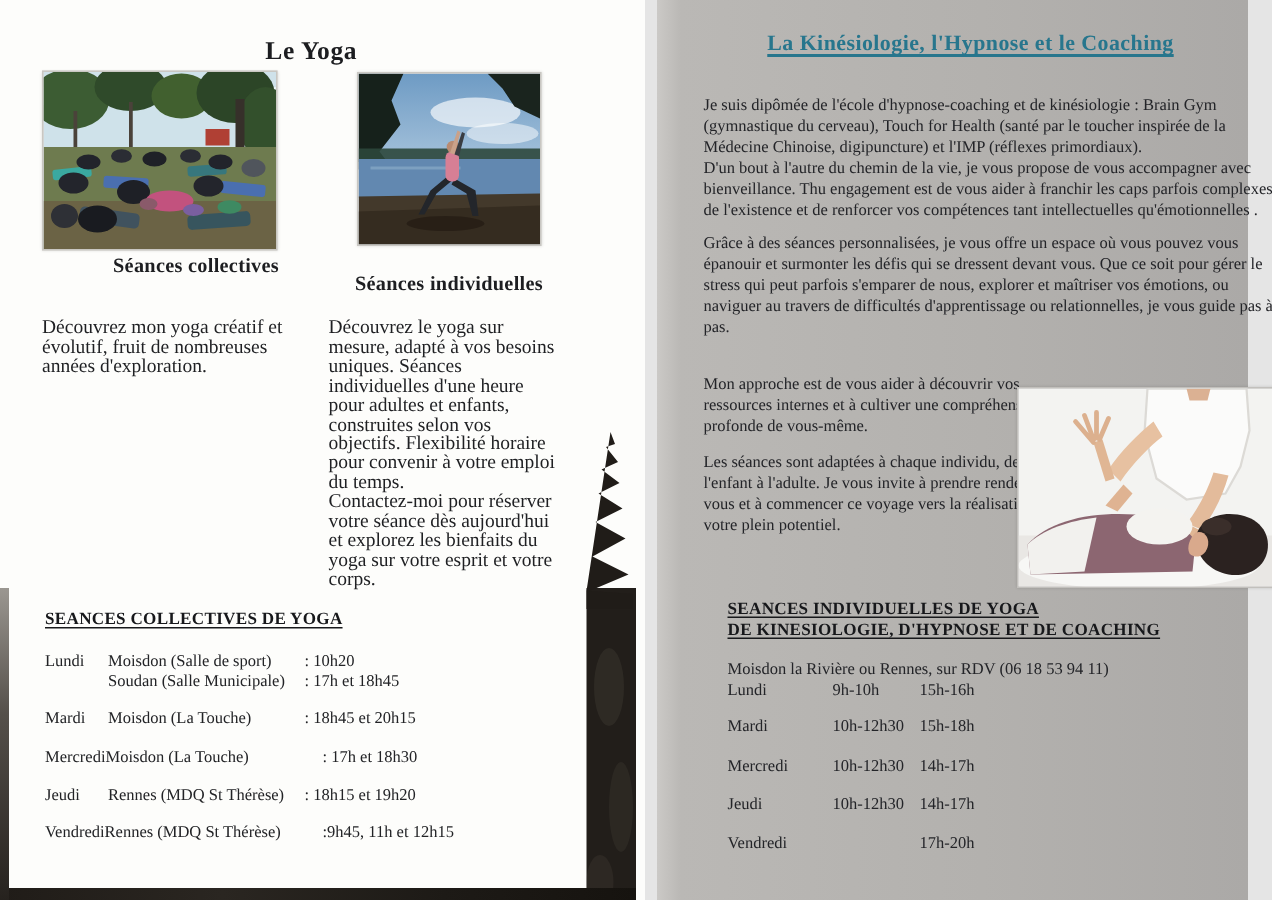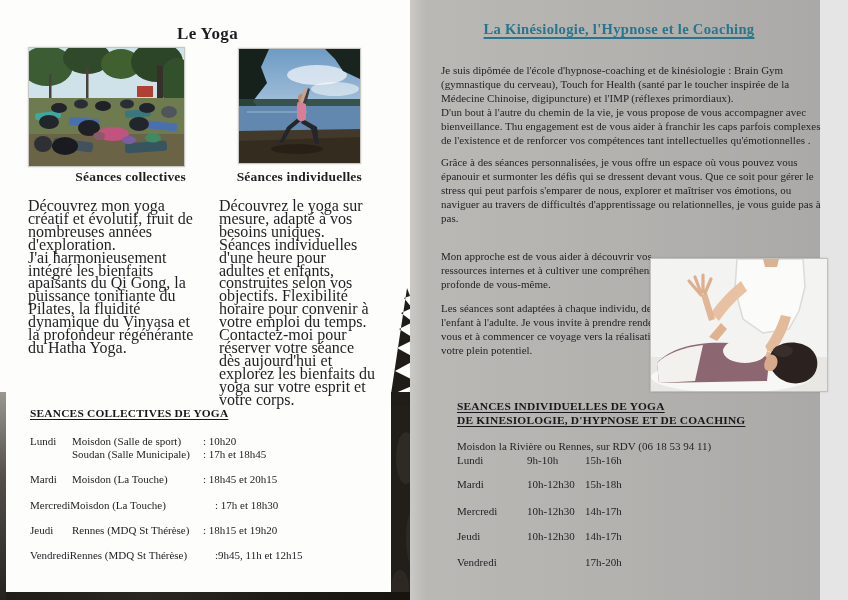--- a/index.html
+++ b/index.html
@@ -12,42 +12,42 @@
   
   .page-left{position:absolute;left:0;top:0;width:430px;height:600px;background:#fdfdfb;}
   .lp-title{position:absolute;left:0;top:13px;width:415px;text-align:center;
     font-size:17px;font-weight:700;letter-spacing:.4px;color:#1c1d20;}
   .photo{position:absolute;border:1px solid #c9c7c2;box-shadow:0 0 2px rgba(0,0,0,.15);overflow:hidden;background:#ddd;}
   .photo svg{display:block;}
   .photo-group{left:28px;top:47px;width:155px;height:118px;}
   .photo-solo{left:238px;top:48px;width:121px;height:114px;}
   .caption{position:absolute;top:169px;font-size:13.5px;font-weight:600;color:#1d1e21;text-align:right;letter-spacing:.2px;}
   .cap1{left:24px;width:162px;}
-  .cap2{left:212px;width:150px;}
-  .lp-col{position:absolute;top:200px;font-size:16px;line-height:12.9px;color:#1f2023;}
+  .cap2{left:212px;width:150px;margin-top:12px;}
+  .lp-col{position:absolute;top:212px;font-size:13px;line-height:12.9px;color:#1f2023;}
   .lp-col p{margin:0;}
   .col1{left:28px;width:176px;}
   .col2{left:219px;width:156px;}
   .lp-sched{position:absolute;left:30px;top:407px;width:370px;font-size:11px;line-height:13px;}
   .sched-head{font-weight:700;text-decoration:underline;text-underline-offset:2px;
     font-size:11.4px;color:#17181b;margin:0 0 15px 0;letter-spacing:.2px;}
   .srow{display:grid;grid-template-columns:42px 131px 1fr;white-space:nowrap;}
   .srow.combined{grid-template-columns:173px 1fr;gap:12px;}
   .srow .dayloc span{display:inline;}
   .srow .gap1{display:inline-block;width:4px;}
   .mt12{margin-top:12px;} .mt13{margin-top:13px;}
   
   .edge-bottom{position:absolute;left:0;top:592px;width:424px;height:8px;
     background:linear-gradient(90deg,#201c18 0%,#2a2621 35%,#1d1a16 70%,#16130f 100%);}
   .edge-left{position:absolute;left:0;top:392px;width:6px;height:208px;
     background:linear-gradient(180deg,#9b9791 0%,#55504a 40%,#26221e 100%);}
   .tree-band{position:absolute;left:386px;top:288px;width:38px;height:312px;}
   
-  .page-right{position:absolute;left:410px;top:0;width:394px;height:600px;
-    background:linear-gradient(90deg,#cbc9c6 0px,#bab8b5 16px,#b3b1ae 55%,#aba9a7 100%);padding-left:16px;}
+  .page-right{position:absolute;left:438px;top:0;width:394px;height:600px;
+    background:linear-gradient(90deg,#cbc9c6 0px,#bab8b5 16px,#b3b1ae 55%,#aba9a7 100%);}
   .rp-title{position:absolute;left:0;top:11px;width:418px;text-align:center;
     font-size:14.6px;font-weight:700;letter-spacing:.3px;color:#27768d;
     text-decoration:underline;text-underline-offset:3px;text-decoration-thickness:1.5px;}
   .rp-paras{position:absolute;left:31px;top:63px;width:382px;font-size:11px;line-height:14px;color:#232428;}
   .rp-paras p{margin:0;}
   .rp-paras .pgap{margin-top:8px;}
   .rp-media-text{position:absolute;left:31px;top:249px;width:235px;font-size:11px;line-height:14px;color:#232428;}
   .rp-media-text p{margin:0;}
   .rp-media-text .pgap{margin-top:10px;}
   .photo-kine{left:240px;top:258px;width:176px;height:132px;border:1px solid #c2c0bc;}
@@ -133,21 +133,20 @@
         <path d="M61,53 L66,38 L68,39 L64,54 Z" fill="#caa189"></path>
         <path d="M64,54 L69,39 L71,40 L67,55 Z" fill="#3a3d42"></path>
       </svg>
     </div>
 
     <div class="caption cap1">Séances collectives</div>
     <div class="caption cap2">Séances individuelles</div>
 
     <div class="lp-col col1">
       <p>Découvrez mon yoga créatif et évolutif, fruit de nombreuses années d'exploration.</p>
-      <p>J'ai harmonieusement intégré les bienfaits apaisants du Qi Gong, la puissance tonifiante du Pilates, la fluidité dynamique du Vinyasa et la profondeur régénérante du Hatha Yoga.</p>
     </div>
 
     <div class="lp-col col2">
       <p>Découvrez le yoga sur mesure, adapté à vos besoins uniques. Séances individuelles d'une heure pour adultes et enfants, construites selon vos objectifs. Flexibilité horaire pour convenir à votre emploi du temps.</p>
       <p>Contactez-moi pour réserver votre séance dès aujourd'hui et explorez les bienfaits du yoga sur votre esprit et votre corps.</p>
     </div>
 
     <div class="lp-sched">
       <p class="sched-head">SEANCES COLLECTIVES DE YOGA</p>
 

